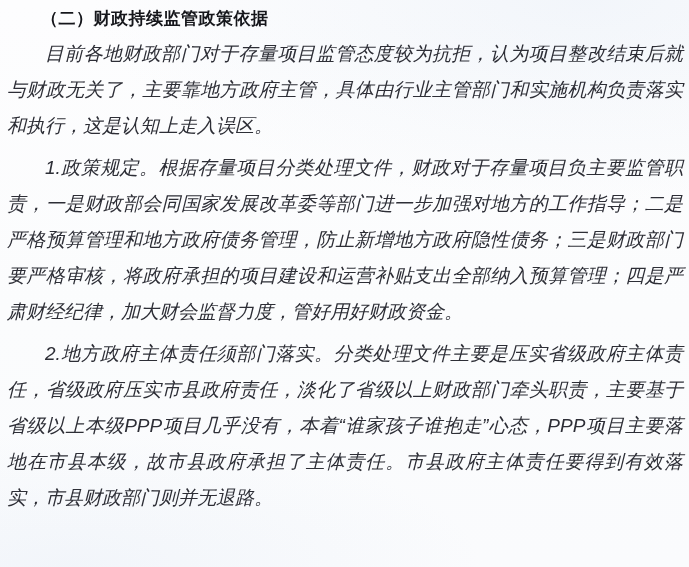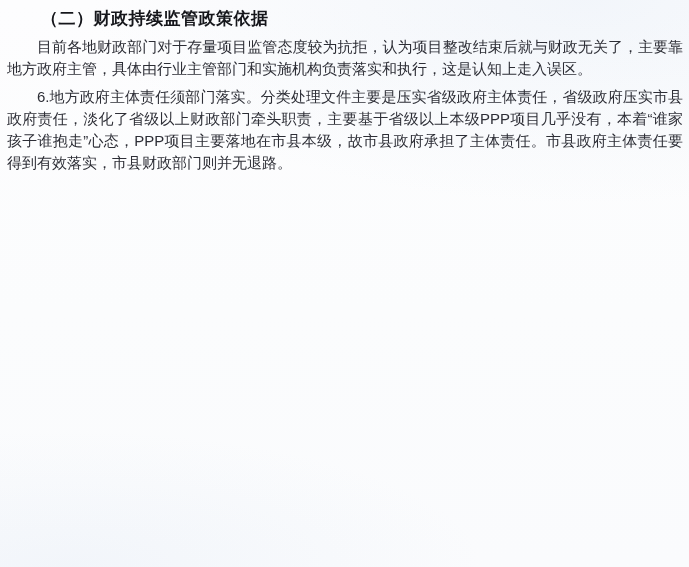--- a/index.html
+++ b/index.html
@@ -28,32 +28,34 @@
     margin: 0 0 3px 0;
     font-size: 17px;
     line-height: 28px;
     font-weight: 700;
     text-indent: 2em;
     color: #15161b;
     letter-spacing: 0.5px;
   }
   .para {
     margin: 0 0 6px 0;
-    font-size: 15px;
-    line-height: 22px;
+    font-size: 19px;
+    line-height: 36px;
     text-indent: 2em;
     text-align: justify;
     text-justify: inter-ideograph;
     color: #2d2e36;
     word-break: break-all;
+    font-style: italic;
   }
   .para:last-child {
     margin-bottom: 0;
   }
 </style>
 </head>
 <body>
 
 <div class="page">
   <h2 class="heading">（二）财政持续监管政策依据</h2>
   <p class="para">目前各地财政部门对于存量项目监管态度较为抗拒，认为项目整改结束后就与财政无关了，主要靠地方政府主管，具体由行业主管部门和实施机构负责落实和执行，这是认知上走入误区。</p>
-  <p class="para">6.地方政府主体责任须部门落实。分类处理文件主要是压实省级政府主体责任，省级政府压实市县政府责任，淡化了省级以上财政部门牵头职责，主要基于省级以上本级PPP项目几乎没有，本着“谁家孩子谁抱走”心态，PPP项目主要落地在市县本级，故市县政府承担了主体责任。市县政府主体责任要得到有效落实，市县财政部门则并无退路。</p>
+  <p class="para">1.政策规定。根据存量项目分类处理文件，财政对于存量项目负主要监管职责，一是财政部会同国家发展改革委等部门进一步加强对地方的工作指导；二是严格预算管理和地方政府债务管理，防止新增地方政府隐性债务；三是财政部门要严格审核，将政府承担的项目建设和运营补贴支出全部纳入预算管理；四是严肃财经纪律，加大财会监督力度，管好用好财政资金。</p>
+  <p class="para">2.地方政府主体责任须部门落实。分类处理文件主要是压实省级政府主体责任，省级政府压实市县政府责任，淡化了省级以上财政部门牵头职责，主要基于省级以上本级PPP项目几乎没有，本着“谁家孩子谁抱走”心态，PPP项目主要落地在市县本级，故市县政府承担了主体责任。市县政府主体责任要得到有效落实，市县财政部门则并无退路。</p>
 </div>
 
 </body></html>

